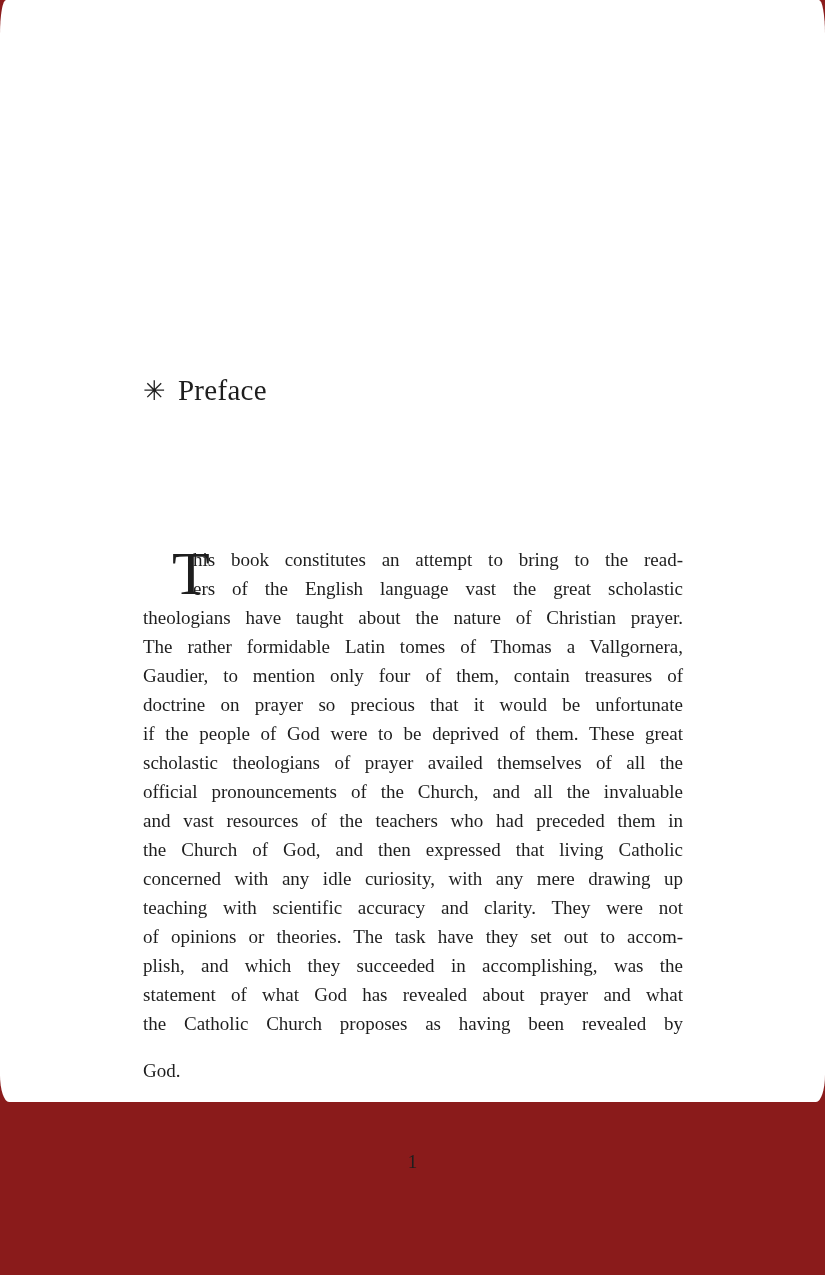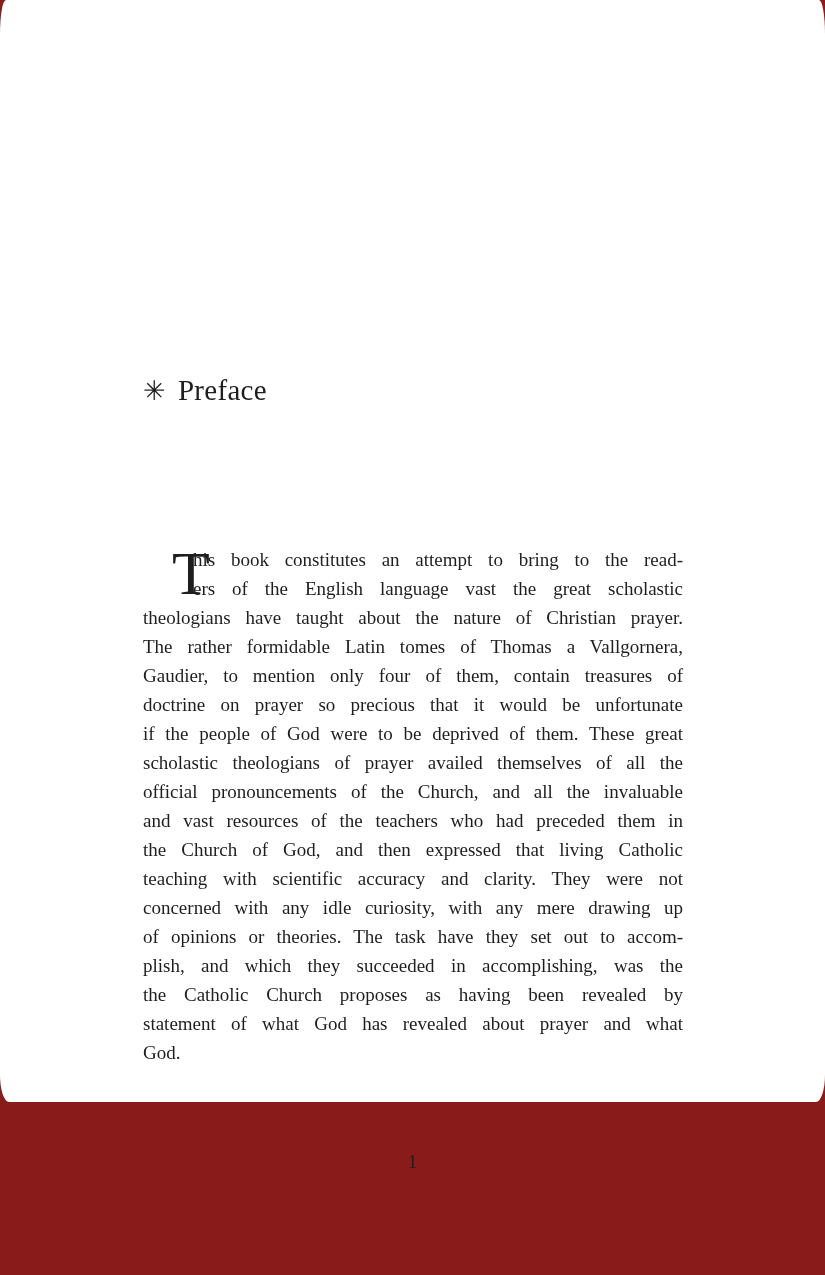--- a/index.html
+++ b/index.html
@@ -46,21 +46,21 @@
     line-height: 1;
     color: #1e1e1e;
   }
   .line {
     height: 29px;
     line-height: 29px;
     text-align: justify;
     text-align-last: justify;
   }
   .line.indent { margin-left: 50px; }
-  .line.last { text-align-last: left; }
+  .line.last { text-align-last: left; margin-top: 18px; }
   .pageno {
     position: absolute;
     left: 0; top: 1151px;
     width: 825px;
     text-align: center;
     font-size: 19px;
     color: #1e1e1e;
   }
 </style>
 </head>
@@ -78,24 +78,24 @@
     <div class="line indent">ers of the English language vast the great scholastic</div>
     <div class="line">theologians have taught about the nature of Christian prayer.</div>
     <div class="line">The rather formidable Latin tomes of Thomas a Vallgornera,</div>
     <div class="line">Gaudier, to mention only four of them, contain treasures of</div>
     <div class="line">doctrine on prayer so precious that it would be unfortunate</div>
     <div class="line">if the people of God were to be deprived of them. These great</div>
     <div class="line">scholastic theologians of prayer availed themselves of all the</div>
     <div class="line">official pronouncements of the Church, and all the invaluable</div>
     <div class="line">and vast resources of the teachers who had preceded them in</div>
     <div class="line">the Church of God, and then expressed that living Catholic</div>
+    <div class="line">concerned with any idle curiosity, with any mere drawing up</div>
     <div class="line">teaching with scientific accuracy and clarity. They were not</div>
-    <div class="line">concerned with any idle curiosity, with any mere drawing up</div>
     <div class="line">of opinions or theories. The task have they set out to accom-</div>
     <div class="line">plish, and which they succeeded in accomplishing, was the</div>
+    <div class="line">statement of what God has revealed about prayer and what</div>
     <div class="line">the Catholic Church proposes as having been revealed by</div>
-    <div class="line">statement of what God has revealed about prayer and what</div>
     <div class="line last">God.</div>
   </div>
 
   <div class="pageno">1</div>
 
 </div>
 
 </body></html>

